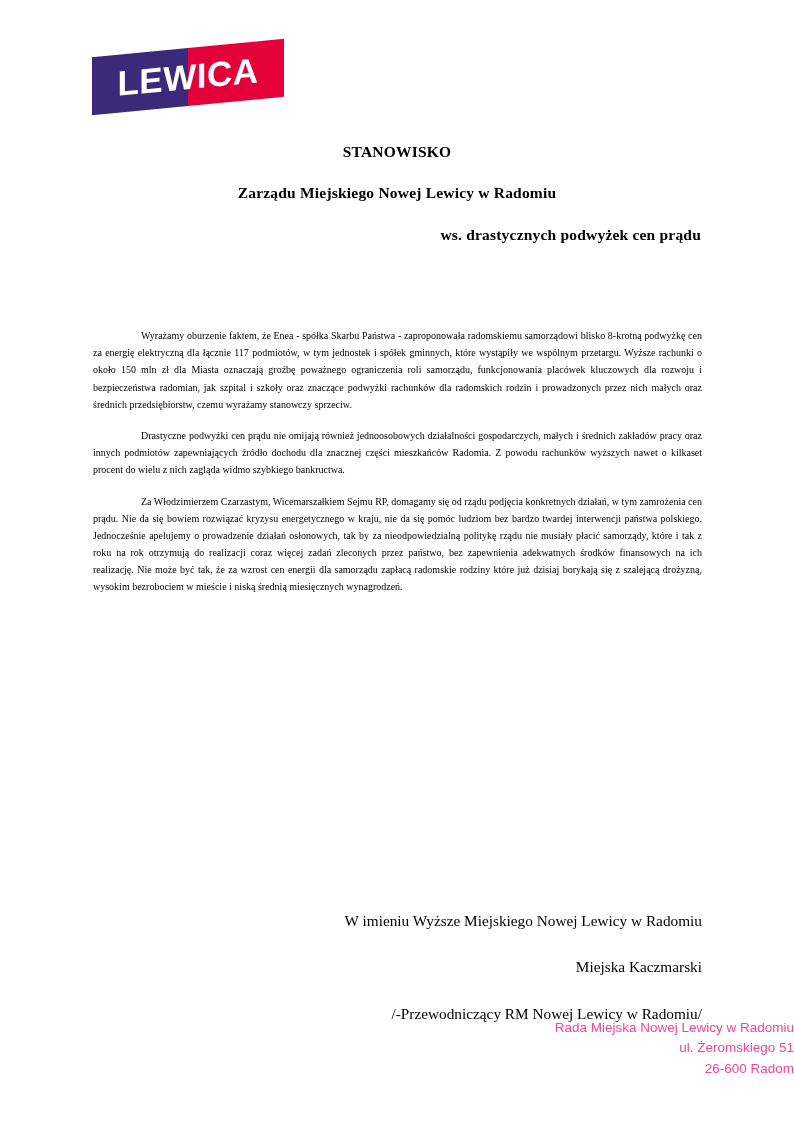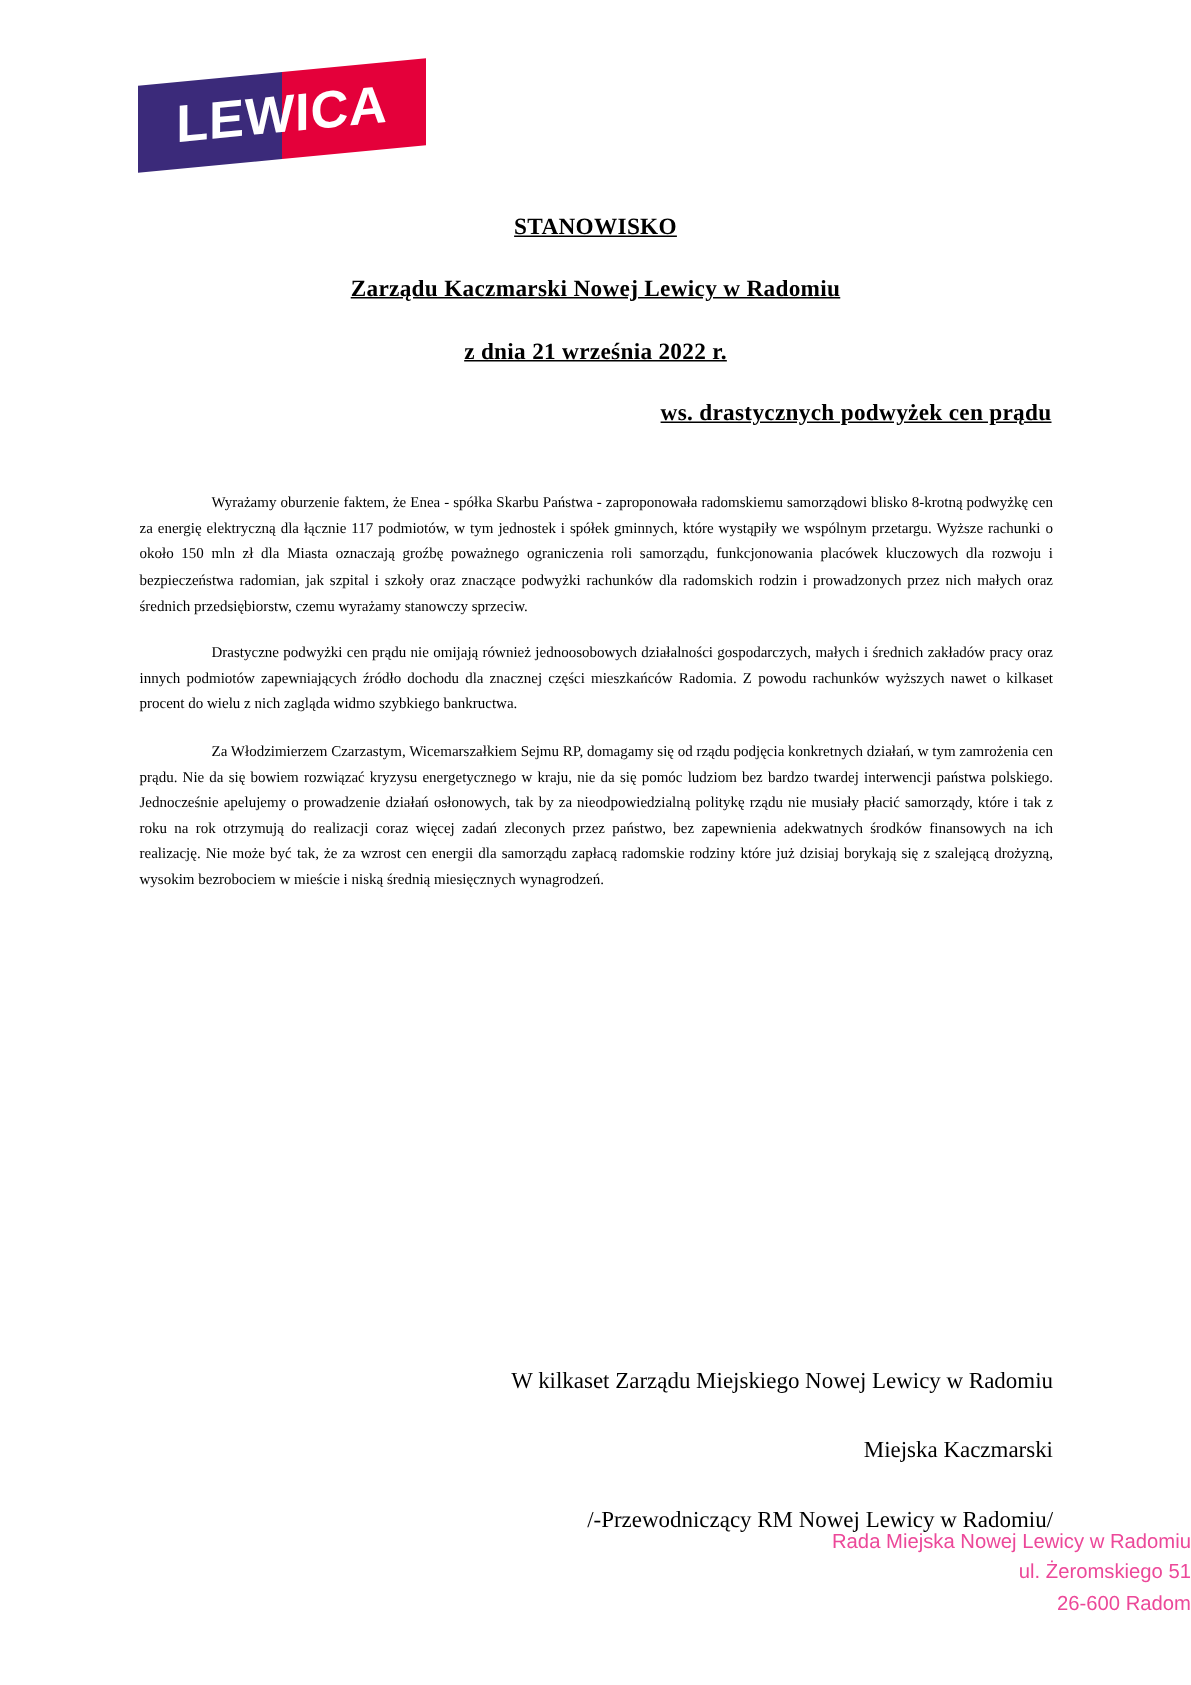--- a/index.html
+++ b/index.html
@@ -70,21 +70,20 @@
     color: #ffffff;
   }
 
   
   .headings {
     position: absolute;
     top: 142px;
     left: 93px;
     width: 608px;
     text-align: center;
-    text-decoration: underline;
   }
   .headings div {
     font-weight: bold;
     font-size: 15.5px;
     line-height: 1.25;
     margin-bottom: 22px;
     letter-spacing: 0.2px;
   }
   .headings div:last-child { margin-bottom: 0; text-align: right; }
 
@@ -140,33 +139,32 @@
   <div class="logo-wrap">
     <div class="logo-skew">
       <div class="logo-left"></div>
       <div class="logo-right"></div>
       <div class="logo-text">LEWICA</div>
     </div>
   </div>
 
   <div class="headings">
     <div>STANOWISKO</div>
-    <div>Zarządu Kaczmarski Nowej Lewicy w Radomiu</div>
-    <div>z dnia 21 września 2022 r.</div>
+    <div>Zarządu Miejskiego Nowej Lewicy w Radomiu</div>
     <div>ws. drastycznych podwyżek cen prądu</div>
   </div>
 
   <div class="body-text">
     <p>Wyrażamy oburzenie faktem, że Enea - spółka Skarbu Państwa - zaproponowała radomskiemu samorządowi blisko 8-krotną podwyżkę cen za energię elektryczną dla łącznie 117 podmiotów, w tym jednostek i spółek gminnych, które wystąpiły we wspólnym przetargu. Wyższe rachunki o około 150 mln zł dla Miasta oznaczają groźbę poważnego ograniczenia roli samorządu, funkcjonowania placówek kluczowych dla rozwoju i bezpieczeństwa radomian, jak szpital i szkoły oraz znaczące podwyżki rachunków dla radomskich rodzin i prowadzonych przez nich małych oraz średnich przedsiębiorstw, czemu wyrażamy stanowczy sprzeciw.</p>
     <p>Drastyczne podwyżki cen prądu nie omijają również jednoosobowych działalności gospodarczych, małych i średnich zakładów pracy oraz innych podmiotów zapewniających źródło dochodu dla znacznej części mieszkańców Radomia. Z powodu rachunków wyższych nawet o kilkaset procent  do wielu z nich zagląda widmo szybkiego bankructwa.</p>
     <p>Za Włodzimierzem Czarzastym, Wicemarszałkiem Sejmu RP, domagamy się od rządu podjęcia konkretnych działań, w tym zamrożenia cen prądu. Nie da się bowiem rozwiązać kryzysu energetycznego w kraju, nie da się pomóc ludziom bez bardzo twardej interwencji państwa polskiego. Jednocześnie apelujemy o prowadzenie działań osłonowych, tak by za nieodpowiedzialną politykę rządu nie musiały płacić samorządy, które i tak z roku na rok otrzymują do realizacji coraz więcej zadań zleconych przez państwo, bez zapewnienia adekwatnych środków finansowych na ich realizację. Nie może być tak, że za wzrost cen energii dla samorządu zapłacą radomskie rodziny które już dzisiaj borykają się z szalejącą drożyzną, wysokim bezrobociem w mieście i niską średnią miesięcznych wynagrodzeń.</p>
   </div>
 
   <div class="signature">
-    <div class="line">W kilkaset Zarządu Miejskiego Nowej Lewicy w Radomiu</div>
+    <div class="line">W imieniu Wyższe Miejskiego Nowej Lewicy w Radomiu</div>
     <div class="line">Miejska Kaczmarski</div>
     <div class="line last">/-Przewodniczący RM Nowej Lewicy w Radomiu/</div>
   </div>
 
   <div class="footer">
     <div>Rada Miejska Nowej Lewicy w Radomiu</div>
     <div>ul. Żeromskiego 51</div>
     <div>26-600 Radom</div>
   </div>
 

